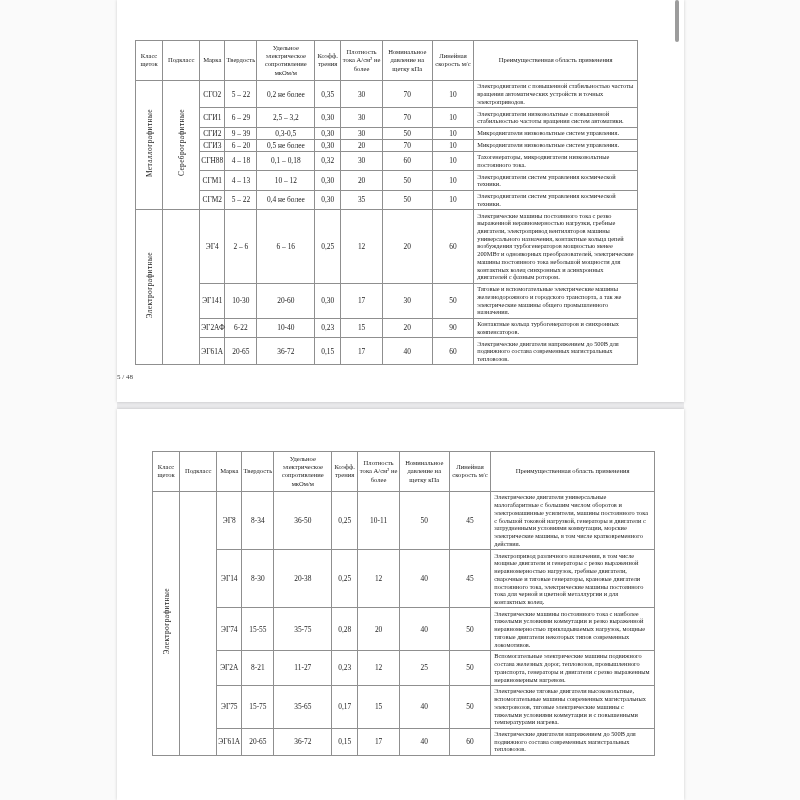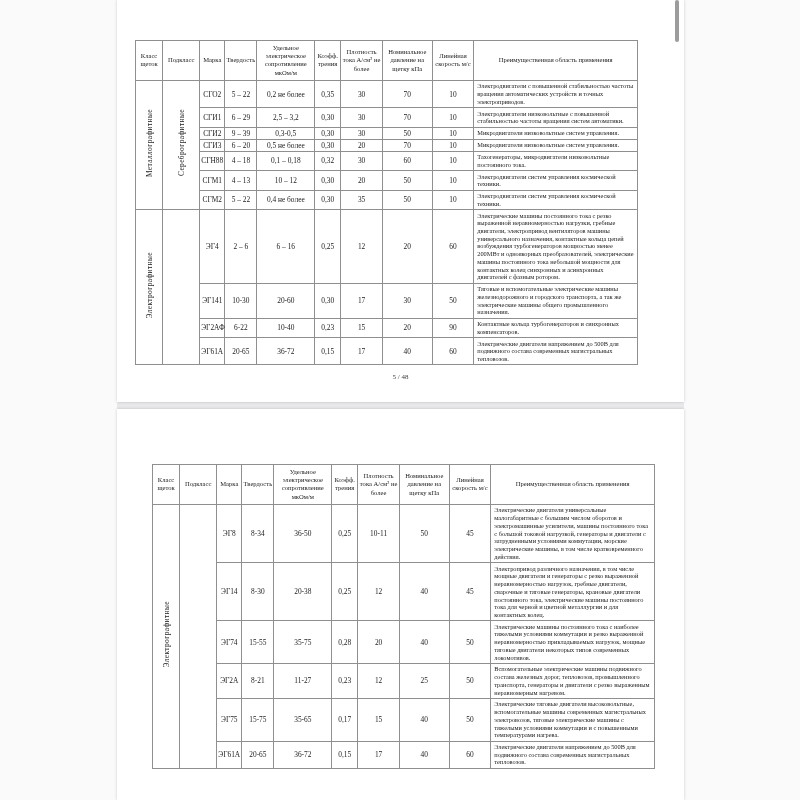--- a/index.html
+++ b/index.html
@@ -9,36 +9,36 @@
   .viewer-area { position: absolute; left: 117px; top: 0; width: 567px; height: 800px;
     background: #e9e9eb; }
 
   .page { position: relative; background: #ffffff; width: 567px; overflow: hidden;
     box-shadow: 0 0 3px rgba(0,0,0,0.18); }
   .page-top { height: 402px; }
   .page-gap { height: 7px; }
   .page-bottom { height: 391px; }
 
   .tbl-wrap-top { margin: 40px 29px 0 18px; }
-  .tbl-wrap-bottom { margin: 55px 29px 0 35px; }
+  .tbl-wrap-bottom { margin: 42px 29px 0 35px; }
 
   table.brush-table { width: 503px; border-collapse: collapse; table-layout: fixed; }
   table.brush-table th, table.brush-table td {
     border: 1px solid #8f8f8f; font-weight: normal; }
   table.brush-table th {
     font-size: 6.6px; line-height: 1.25; text-align: center; vertical-align: middle;
     padding: 3px 1px; }
   td.data-cell { font-size: 7.4px; text-align: center; vertical-align: middle; padding: 1px; }
   td.app-cell { font-size: 6.35px; line-height: 1.22; text-align: left;
     vertical-align: middle; padding: 1.5px 3px; }
   td.rot-cell { text-align: center; vertical-align: middle; padding: 0; }
   .rot { writing-mode: vertical-rl; transform: rotate(180deg); display: inline-block;
     font-size: 7.4px; letter-spacing: 0.4px; white-space: nowrap; }
 
-  .page-footer { position: absolute; left: 0; width: 100%; text-align: center;
+  .page-footer { position: absolute; left: 0; width: 100%; 
     font-size: 7px; color: #3a3a3a; }
   .footer-top { bottom: 21px; }
   .footer-bottom { bottom: 10px; }
 
   .scrollbar-thumb { position: absolute; top: 0; right: 4px; width: 4px; height: 42px;
     background: #9c9c9c; border-radius: 2px; }
 </style>
 </head>
 <body>
 

